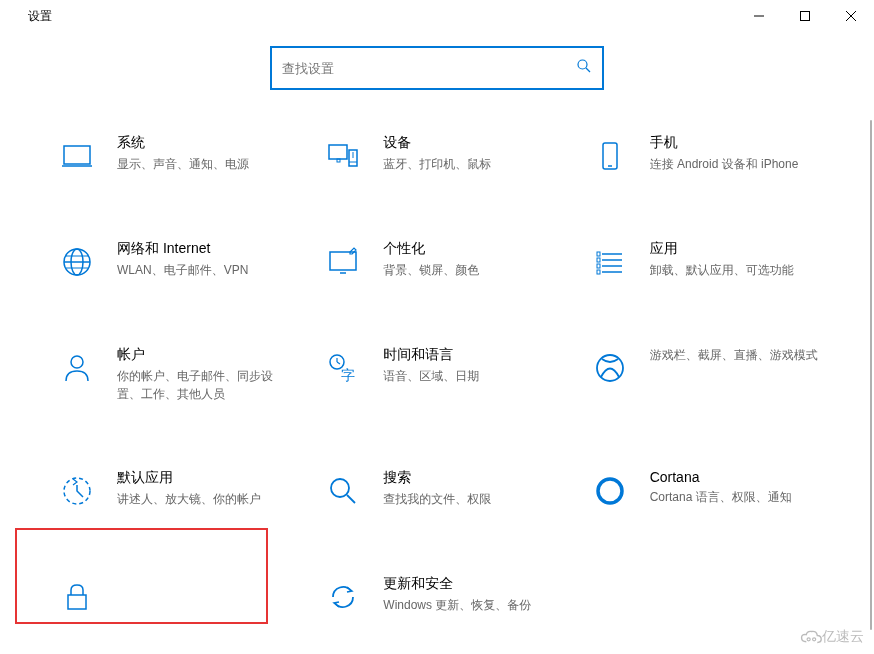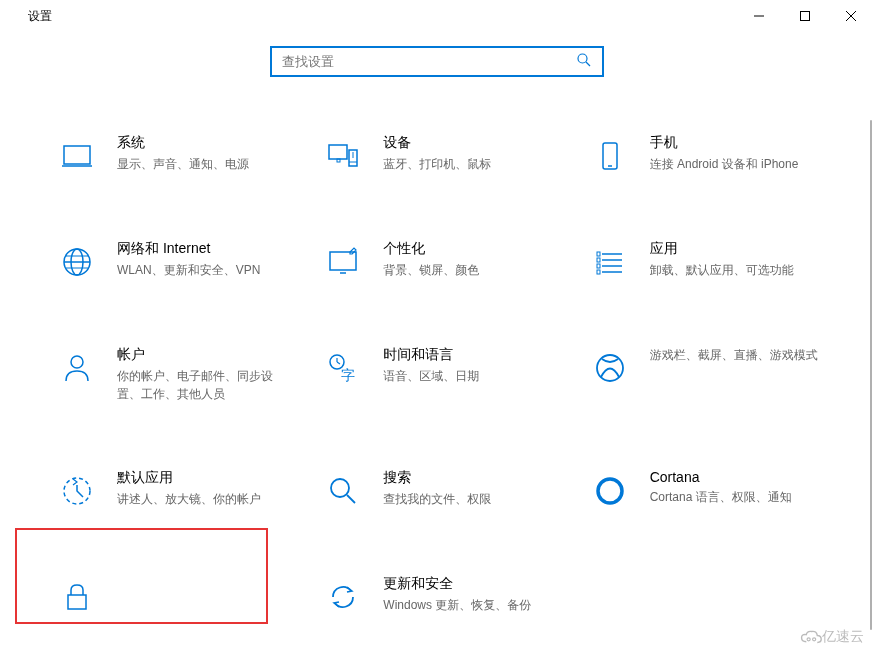--- a/index.html
+++ b/index.html
@@ -42,21 +42,21 @@
       height: 10px;
     }
     .search-wrap {
       display: flex;
       justify-content: center;
       padding-top: 14px;
       padding-bottom: 40px;
     }
     .search-box {
       width: 334px;
-      height: 31px;
+      height: 44px;
       border: 2px solid #0078d7;
       display: flex;
       align-items: center;
       padding: 0 10px;
       position: relative;
     }
     .search-input {
       flex: 1;
       border: none;
       outline: none;
@@ -246,21 +246,21 @@
       <svg viewBox="0 0 32 32">
             <circle cx="16" cy="16" r="13" stroke="currentColor" fill="none" stroke-width="1.5"></circle>
             <ellipse cx="16" cy="16" rx="6" ry="13" stroke="currentColor" fill="none" stroke-width="1.5"></ellipse>
             <line x1="3" y1="16" x2="29" y2="16" stroke="currentColor" stroke-width="1.5"></line>
             <line x1="5" y1="10" x2="27" y2="10" stroke="currentColor" stroke-width="1"></line>
             <line x1="5" y1="22" x2="27" y2="22" stroke="currentColor" stroke-width="1"></line>
           </svg>
     </div>
     <div class="tile-text">
       <div class="tile-title">网络和 Internet</div>
-      <div class="tile-sub">WLAN、更新和安全、VPN</div>
+      <div class="tile-sub">WLAN、电子邮件、VPN</div>
     </div>
   </div>
 
   <div class="tile">
     <div class="tile-icon">
       <svg viewBox="0 0 32 32">
             <rect x="3" y="6" width="26" height="18" stroke="currentColor" fill="none" stroke-width="1.5"></rect>
             <path d="M 25 8 L 29 4 L 27 2 L 23 6 L 23 8 Z" stroke="currentColor" fill="none" stroke-width="1.2"></path>
             <line x1="13" y1="27" x2="19" y2="27" stroke="currentColor" stroke-width="1.5"></line>
           </svg>

